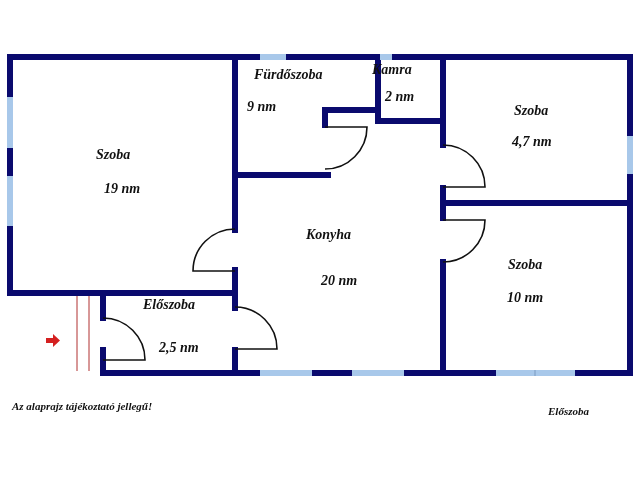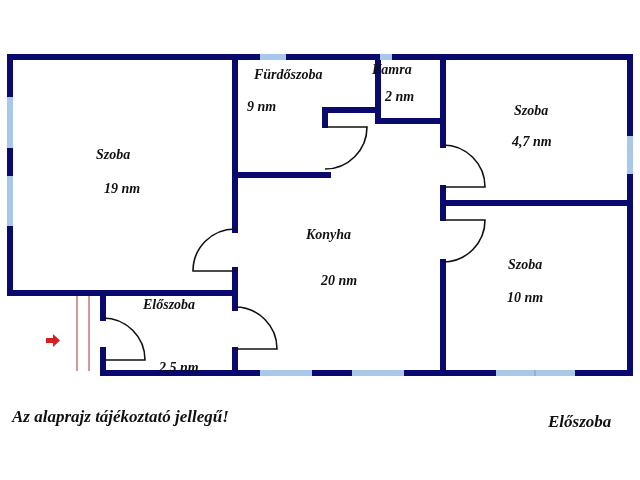--- a/index.html
+++ b/index.html
@@ -1,19 +1,19 @@
 <!DOCTYPE html>
 <html><head>
 <meta charset="utf-8">
 <style>
   html, body { margin: 0; padding: 0; background: #ffffff; }
   body { width: 640px; height: 480px; position: relative; overflow: hidden; font-family: "Liberation Serif", serif; }
   svg { position: absolute; left: 0; top: 0; }
   .label { position: absolute; font-family: "Liberation Serif", serif; font-style: italic; font-weight: bold; color: #111111; font-size: 14px; white-space: nowrap; line-height: 1; }
-  .note { position: absolute; font-family: "Liberation Serif", serif; font-style: italic; font-weight: bold; color: #111111; font-size: 17px; white-space: nowrap; line-height: 1; margin-top: 7px; }
+  .note { position: absolute; font-family: "Liberation Serif", serif; font-style: italic; font-weight: bold; color: #111111; font-size: 11px; white-space: nowrap; line-height: 1; }
 </style>
 </head>
 <body>
 
 <svg width="640" height="480" viewBox="0 0 640 480">
   <g stroke="#0a0a6e" stroke-width="6" fill="none" stroke-linecap="square">
 
     <line x1="10" y1="57" x2="630" y2="57"></line>
 
     <line x1="630" y1="57" x2="630" y2="373"></line>
@@ -97,16 +97,16 @@
 <div class="label" style="left:514px; top:104px;">Szoba</div>
 <div class="label" style="left:512px; top:135px;">4,7 nm</div>
 
 <div class="label" style="left:306px; top:228px;">Konyha</div>
 <div class="label" style="left:321px; top:274px;">20 nm</div>
 
 <div class="label" style="left:508px; top:258px;">Szoba</div>
 <div class="label" style="left:507px; top:291px;">10 nm</div>
 
 <div class="label" style="left:143px; top:298px;">Előszoba</div>
-<div class="label" style="left:159px; top:341px;margin-top:20px;">2,5 nm</div>
+<div class="label" style="left:159px; top:341px;">2,5 nm</div>
 
 <div class="note" style="left:12px; top:401px;">Az alaprajz tájékoztató jellegű!</div>
 <div class="note" style="left:548px; top:406px;">Előszoba</div>
 
 </body></html>

